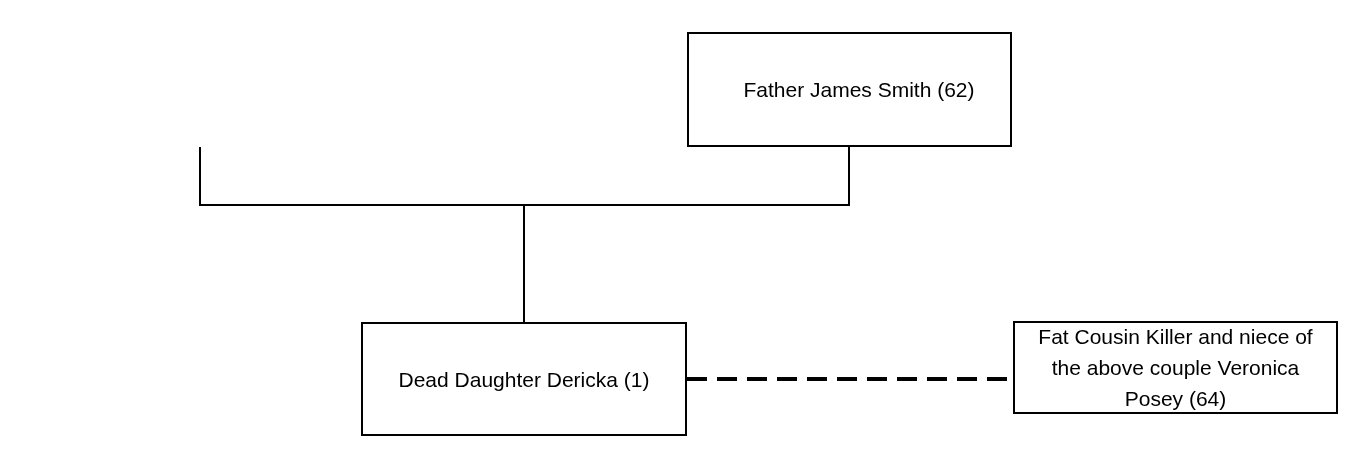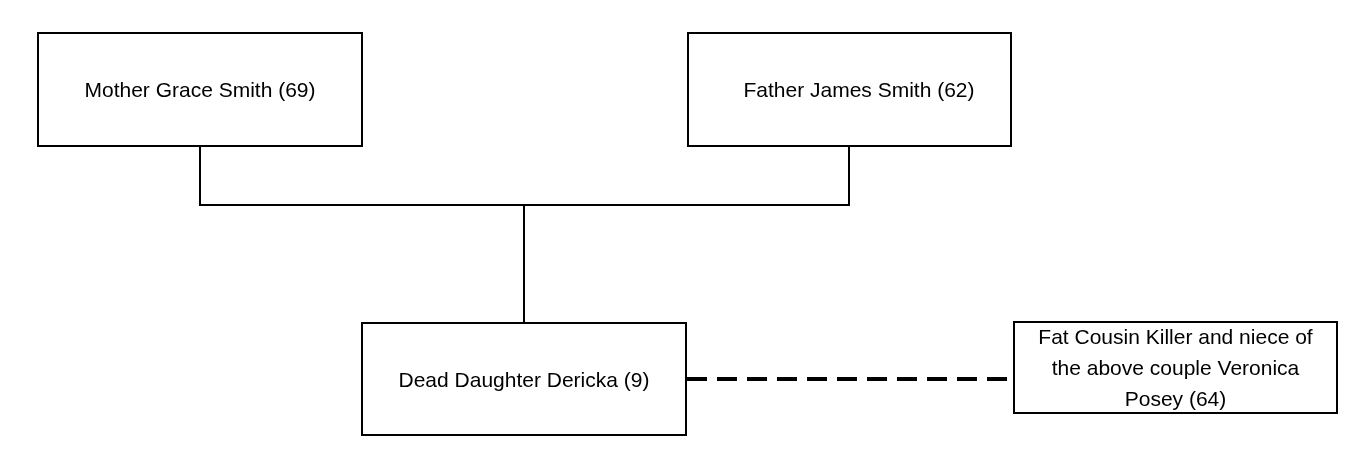--- a/index.html
+++ b/index.html
@@ -47,29 +47,26 @@
 <div class="canvas">
 
   <svg class="connectors" viewBox="0 0 1359 466" xmlns="http://www.w3.org/2000/svg">
     <line x1="200" y1="147" x2="200" y2="205" stroke="#000000" stroke-width="2"></line>
     <line x1="849" y1="147" x2="849" y2="205" stroke="#000000" stroke-width="2"></line>
     <line x1="199" y1="205" x2="850" y2="205" stroke="#000000" stroke-width="2"></line>
     <line x1="524" y1="205" x2="524" y2="322" stroke="#000000" stroke-width="2"></line>
     <line x1="687" y1="379" x2="1013" y2="379" stroke="#000000" stroke-width="4" stroke-dasharray="20 10"></line>
   </svg>
 
-  <div class="node node-mother">
-    <span>Mother Grace Smith (69)</span>
-  </div>
 
   <div class="node node-father">
     <span>Father James Smith (62)</span>
   </div>
 
   <div class="node node-daughter">
-    <span>Dead Daughter Dericka (9)</span>
+    <span>Dead Daughter Dericka (1)</span>
   </div>
 
   <div class="node node-cousin">
     <span>Fat Cousin Killer and niece of the above couple Veronica Posey (64)</span>
   </div>
 
 </div>
 
 </body></html>

